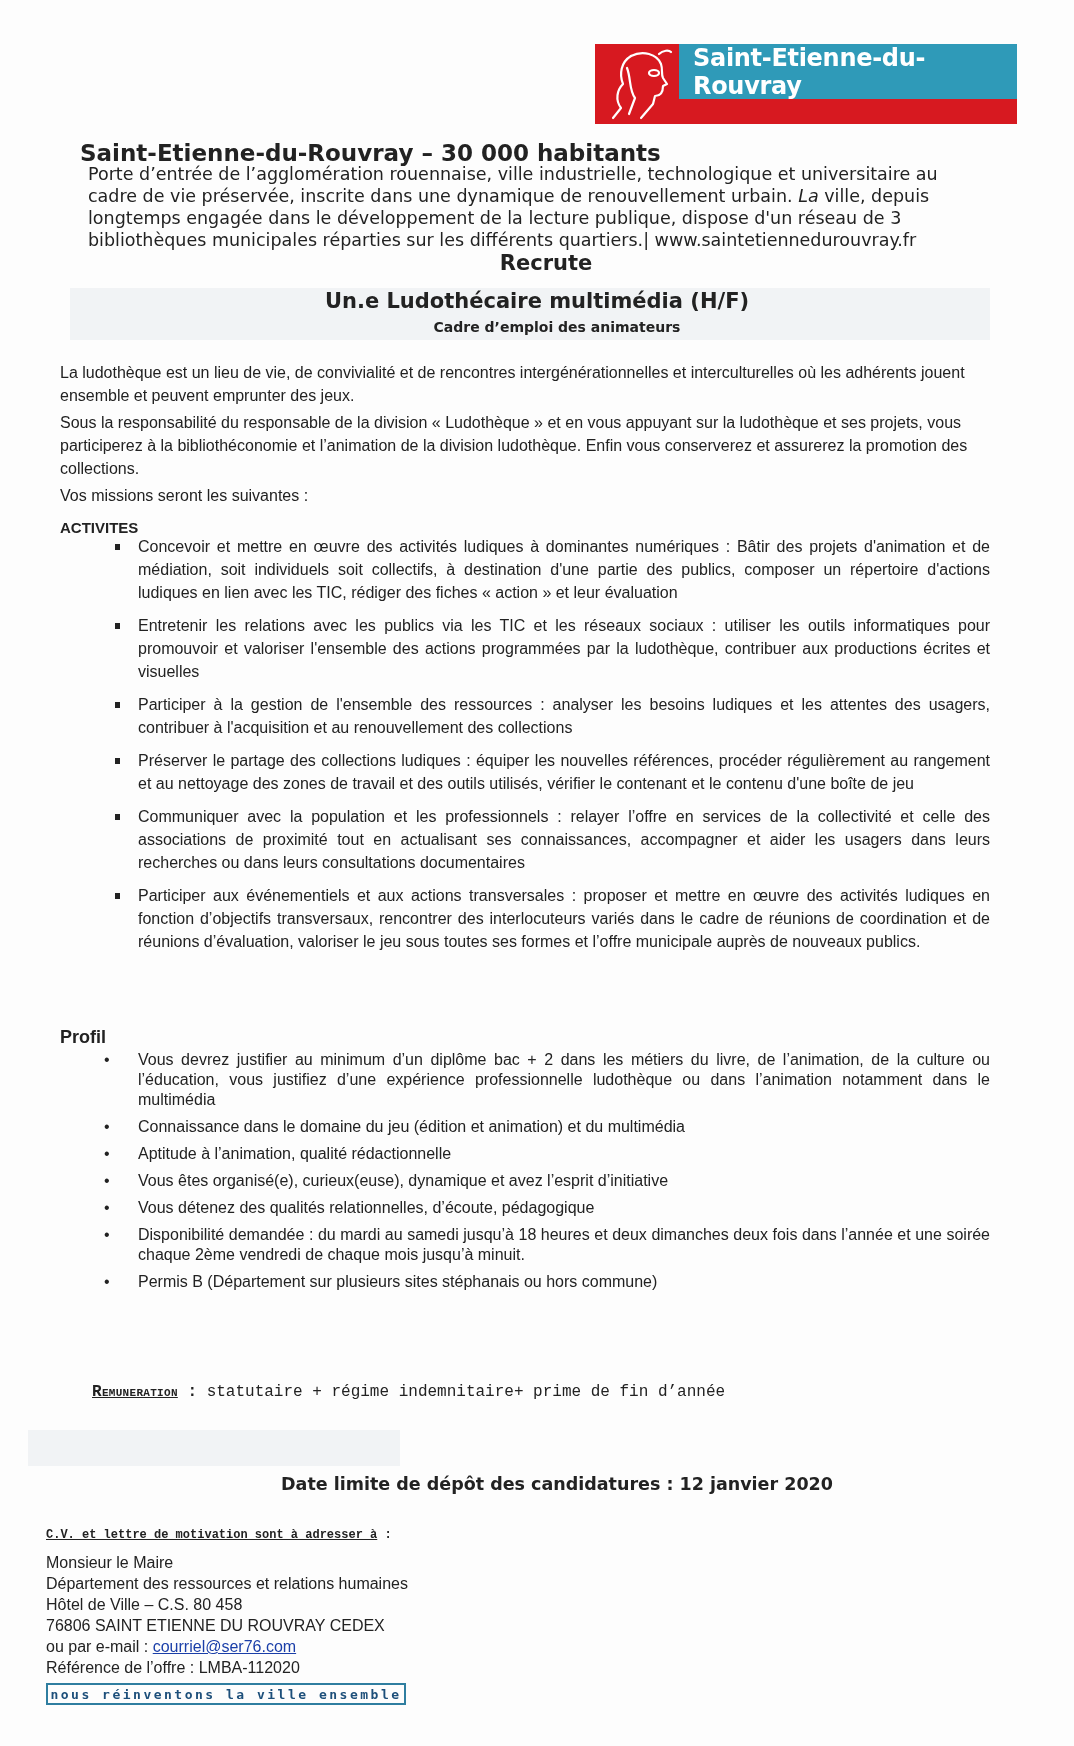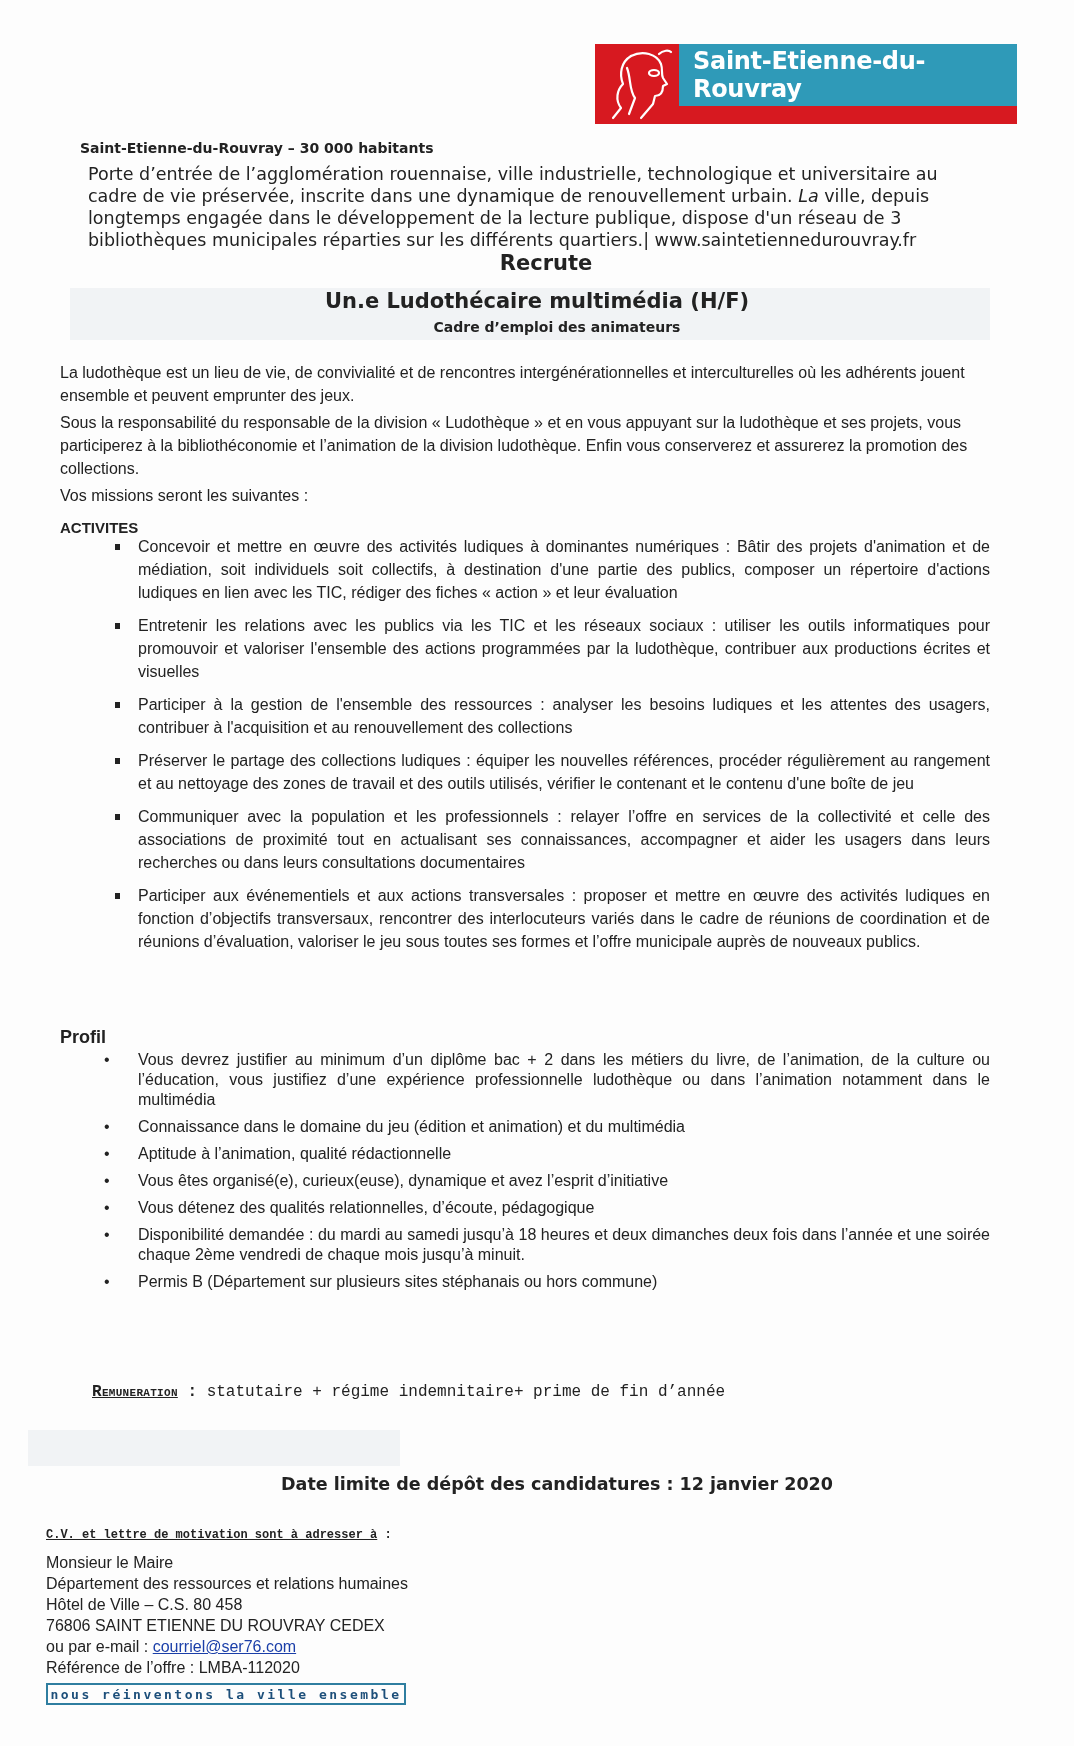--- a/index.html
+++ b/index.html
@@ -5,26 +5,26 @@
   html, body { margin:0; padding:0; }
   body {
     width:1074px; height:1746px; background:#fdfdfd; position:relative; overflow:hidden;
     font-family: "Liberation Sans", "DejaVu Sans", sans-serif; color:#222;
   }
   .abs { position:absolute; }
   
   .ghost { position:absolute; background:#eef0f3; opacity:.8; }
   
   .logo { left:595px; top:44px; width:422px; height:80px; background:#d71920; }
-  .logo .band { position:absolute; left:84px; top:0; right:0; height:62px; background:#2f9ab8;
+  .logo .band { position:absolute; left:84px; top:0; right:0; height:55px; background:#2f9ab8;
     color:#fff; font-family:"DejaVu Sans", sans-serif; font-weight:bold; font-size:24px;
     display:flex; align-items:center; padding-left:14px; letter-spacing:-0.3px; }
   .logo svg { position:absolute; left:6px; top:4px; }
 
-  .city-title { left:80px; top:140px; font-weight:bold; font-size:14px; font-family:"DejaVu Sans", sans-serif; }
+  .city-title { left:80px; top:140px; font-weight:bold; font-size:23px; font-family:"DejaVu Sans", sans-serif; }
   .intro { left:88px; top:163px; width:900px; font-size:17.5px; line-height:22px; font-family:"DejaVu Sans", sans-serif; color:#222; }
   .intro i { font-style:italic;margin-top:33px; }
   .recrute { left:0; width:1074px; top:251px; text-align:center; font-weight:bold; font-size:21px; font-family:"DejaVu Sans", sans-serif;padding-left:9px; }
   .job-title { left:0; width:1074px; top:289px; text-align:center; font-weight:bold; font-size:21px; font-family:"DejaVu Sans", sans-serif; }
   .cadre { left:0; width:1074px; top:319px; text-align:center; font-weight:bold; font-size:14px; font-family:"DejaVu Sans", sans-serif;margin-left:20px; }
 
   .para { left:60px; width:930px; font-size:16px; line-height:23px; }
   .heading { left:60px; font-weight:bold; font-size:15px; }
   .profil-heading { left:60px; top:1027px; font-weight:bold; font-size:18px; }
 

